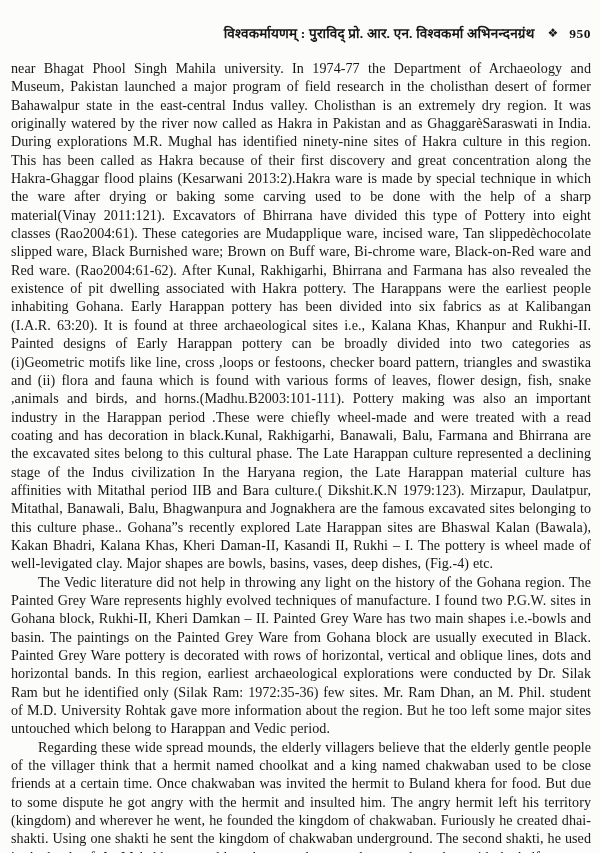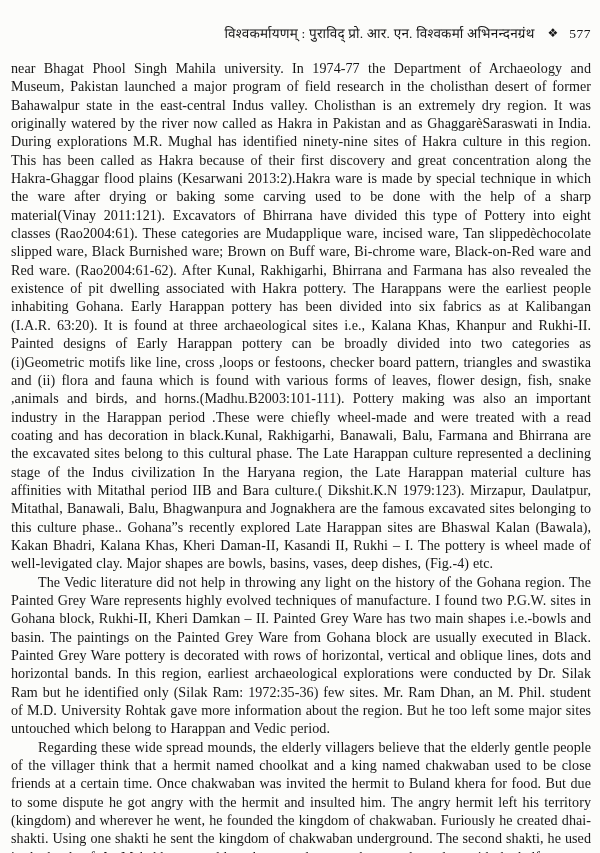--- a/index.html
+++ b/index.html
@@ -16,21 +16,21 @@
     background: var(--paper);
     color: var(--ink);
     overflow: hidden;
     font-family: "Liberation Serif", "DejaVu Serif", serif;
     padding: 26px 9px 10px 11px;
   }
   .running-header {
     display: flex;
     justify-content: flex-end;
     align-items: baseline;
-    font-weight: normal;
+    font-weight: bold;
     font-size: 13.5px;
     line-height: 16px;
     margin-bottom: 17px;
     font-family: "Liberation Serif", "DejaVu Sans", serif;
   }
   .running-header .hdr-title { letter-spacing: 0.2px; }
   .running-header .hdr-sep {
     margin: 0 11px 0 13px;
     font-size: 12px;
     position: relative;
@@ -51,21 +51,21 @@
   .run-italic { }
   .run-bold-italic { font-style: italic; font-weight: bold; }
 </style>
 </head>
 <body>
 
 <div class="page">
   <div class="running-header">
     <span class="hdr-title">विश्वकर्मायणम् : पुराविद् प्रो. आर. एन. विश्वकर्मा अभिनन्दनग्रंथ</span>
     <span class="hdr-sep">❖</span>
-    <span class="hdr-page">577</span>
+    <span class="hdr-page">950</span>
   </div>
 
   <div class="doc-body">
 
   <p class="para"><span class="run-normal">near Bhagat Phool Singh Mahila university. In 1974-77 the Department of Archaeology and Museum, Pakistan launched a major program of field research in the cholisthan desert of former Bahawalpur state in the east-central Indus valley. Cholisthan is an extremely dry region. It was originally watered by the river now called as Hakra in Pakistan and as </span><span class="run-italic">GhaggarèSaraswati</span><span class="run-normal"> in India. During explorations M.R. Mughal has identified ninety-nine sites of Hakra culture in this region. This has been called as Hakra because of their first discovery and great concentration along the </span><span class="run-italic">Hakra-Ghaggar</span><span class="run-normal"> flood plains (Kesarwani 2013:2).Hakra ware is made by special technique in which the ware after drying or baking some carving used to be done with the help of a sharp material(Vinay 2011:121). Excavators of Bhirrana have divided this type of Pottery into eight classes (Rao2004:61). These categories are Mudapplique ware, incised ware, Tan slippedèchocolate slipped ware, Black Burnished ware; Brown on Buff ware, Bi-chrome ware, Black-on-Red ware and Red ware. (Rao2004:61-62). After Kunal, Rakhigarhi, Bhirrana and Farmana has also revealed the existence of pit dwelling associated with Hakra pottery. The Harappans were the earliest people inhabiting Gohana. Early Harappan pottery has been divided into six fabrics as at Kalibangan (I.A.R. 63:20). It is found at three archaeological sites i.e., Kalana Khas, Khanpur and Rukhi-II. Painted designs of Early Harappan pottery can be broadly divided into two categories as (i)Geometric motifs like line, cross ,loops or festoons, checker board pattern, triangles and swastika and (ii) flora and fauna which is found with various forms of leaves, flower design, fish, snake ,animals and birds, and horns.(Madhu.B2003:101-111). Pottery making was also an important industry in the Harappan period .These were chiefly wheel-made and were treated with a read coating and has decoration in black.Kunal, Rakhigarhi, Banawali, Balu, Farmana and Bhirrana are the excavated sites belong to this cultural phase. The Late Harappan culture represented a declining stage of the Indus civilization In the Haryana region, the Late Harappan material culture has affinities with Mitathal period IIB and Bara culture.( Dikshit.K.N 1979:123). Mirzapur, Daulatpur, Mitathal, Banawali, Balu, Bhagwanpura and Jognakhera are the famous excavated sites belonging to this culture phase.. Gohana”s recently explored Late Harappan sites are Bhaswal Kalan (Bawala), Kakan Bhadri, Kalana Khas, Kheri Daman-II, Kasandi II, Rukhi – I. The pottery is wheel made of well-levigated clay. Major shapes are bowls, basins, vases, deep dishes, (Fig.-4) etc.</span></p>
       <p class="para indent"><span class="run-normal">The Vedic literature did not help in throwing any light on the history of the Gohana region. The Painted Grey Ware represents highly evolved techniques of manufacture. I found two P.G.W. sites in Gohana block, Rukhi-II, Kheri Damkan – II. Painted Grey Ware has two main shapes i.e.-bowls and basin. The paintings on the Painted Grey Ware from Gohana block are usually executed in Black. Painted Grey Ware pottery is decorated with rows of horizontal, vertical and oblique lines, dots and horizontal bands. In this region, earliest archaeological explorations were conducted by Dr. Silak Ram but he identified only (Silak Ram: 1972:35-36) few sites. Mr. Ram Dhan, an M. Phil. student of M.D. University Rohtak gave more information about the region. But he too left some major sites untouched which belong to Harappan and Vedic period.</span></p>
       <p class="para indent"><span class="run-normal">Regarding these wide spread mounds, </span><span class="run-italic">the elderly villagers believe that the elderly gentle people of the villager think that a hermit named choolkat and a king named chakwaban used to be close friends at a certain time. Once chakwaban was invited the hermit to Buland khera for food. But due to some dispute he got angry with the hermit and insulted him. The angry hermit left his territory (kingdom) and wherever he went, he </span><span class="run-normal">founded the kingdom of </span><span class="run-italic">chakwaban. Furiously he created dhai-shakti. Using one shakti he sent the kingdom of chakwaban underground. The second shakti, he used in the battle of </span><span class="run-bold-italic">the</span><span class="run-italic"> Mahabharata and later he moved to an unknown place alongwith the half power.</span></p>
     </div>
 </div>
 

